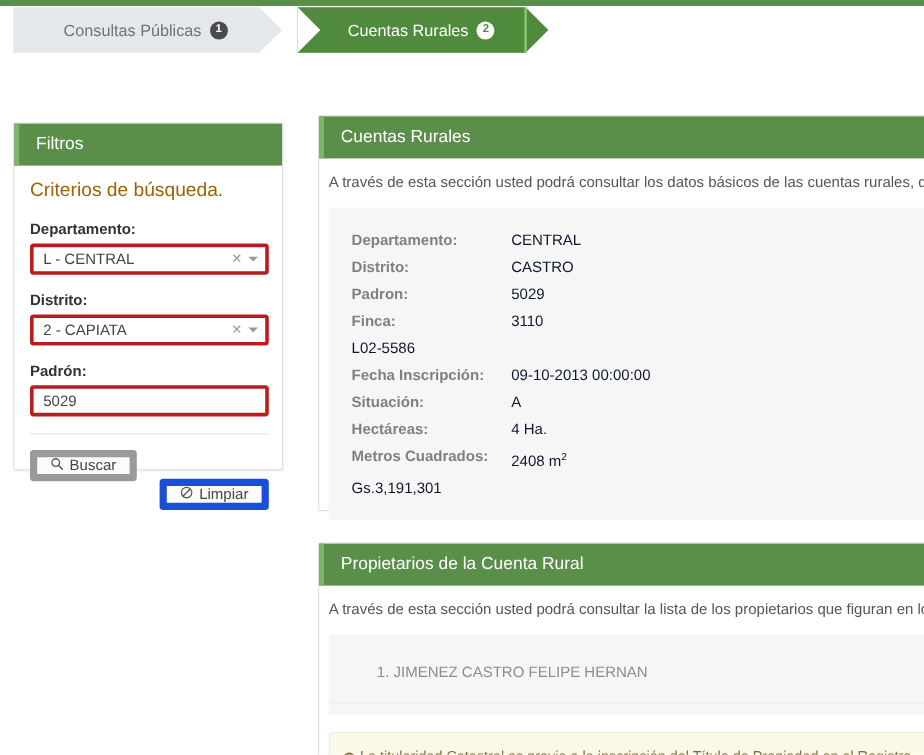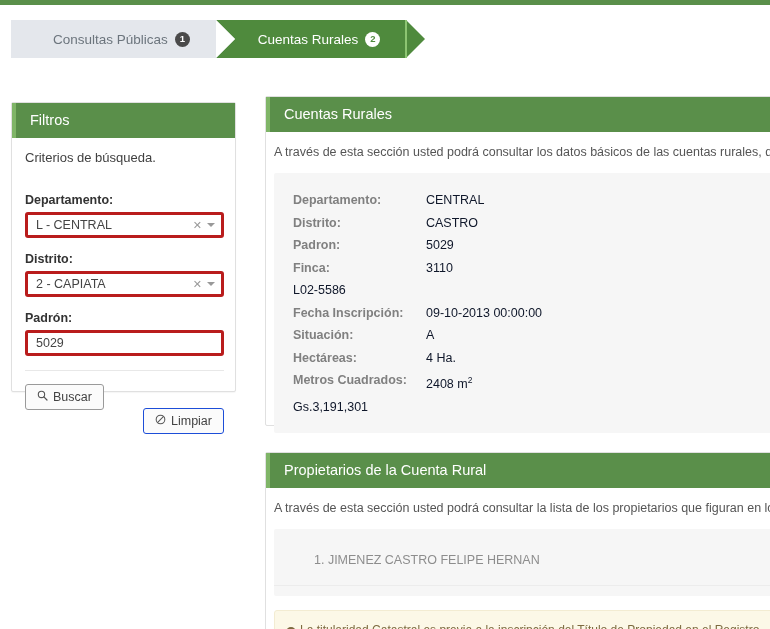--- a/index.html
+++ b/index.html
@@ -26,25 +26,26 @@
     position: absolute;
     top: 0; left: 0;
     width: 770px;
     height: 5px;
     background: #5a8f4a;
   }
 
   
   .breadcrumb {
     position: absolute;
-    top: 20px;
+    top: 6px;
     left: 11px;
     height: 38px;
     display: flex;
     align-items: stretch;
+    gap: 32px;
   }
 
   .crumb {
     position: relative;
     display: flex;
     align-items: center;
     height: 38px;
     padding: 0 26px 0 42px;
     font-size: 13.5px;
     white-space: nowrap;
@@ -143,23 +144,23 @@
     left: 11px;
     top: 102px;
     width: 225px;
     height: 290px;
     box-shadow: 0 1px 1px rgba(0,0,0,0.04);
   }
 
   .filters-body { padding: 12px 13px 0 13px; }
 
   .criteria-text {
-    font-size: 13px;
-    color: #404040;
-    margin-bottom: 28px;
+    font-size: 16px;
+    color: #a16207;
+    margin-bottom: 16px;
   }
 
   .field-label {
     font-size: 12.5px;
     font-weight: bold;
     color: #333333;
     margin-bottom: 5px;
   }
 
   .select-box, .text-box {
@@ -210,21 +211,21 @@
   }
 
   .btn {
     position: absolute;
     display: inline-flex;
     align-items: center;
     gap: 5px;
     height: 26px;
     padding: 0 11px;
     background: #fbfbfb;
-    border: 1px solid #1d4ed8;
+    border: 6px solid #1d4ed8;
     border-radius: 3px;
     font-size: 12.5px;
     color: #444444;
     cursor: pointer;
     white-space: nowrap;
   }
   #btn-buscar { left: 0; border-color: #9a9a9a; }
   #btn-limpiar { right: 0; margin-top: 24px; }
 
   .icon-mini { flex: 0 0 auto; display: inline-block; }

